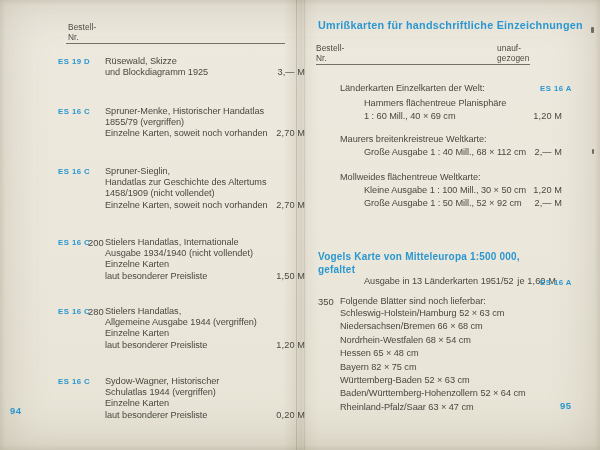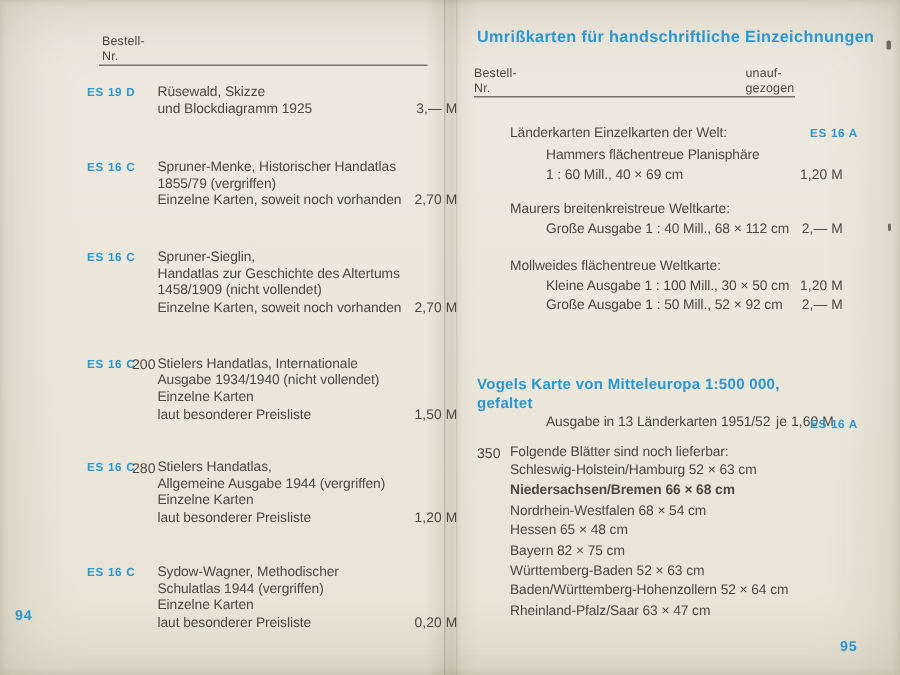--- a/index.html
+++ b/index.html
@@ -97,21 +97,21 @@
           <div class="lines">
             <div class="line"><span>Stielers Handatlas,</span></div>
             <div class="line"><span>Allgemeine Ausgabe 1944 (vergriffen)</span></div>
             <div class="line"><span>Einzelne Karten</span></div>
             <div class="line"><span>laut besonderer Preisliste</span><span class="price">1,20 M</span></div>
           </div>
         </div>
         <div class="entry" style="top: 376px;">
           <span class="code ecode">ES 16 C</span>
           <div class="lines">
-            <div class="line"><span>Sydow-Wagner, Methodischer</span></div>
+            <div class="line"><span>Sydow-Wagner, Historischer</span></div>
             <div class="line"><span>Schulatlas 1944 (vergriffen)</span></div>
             <div class="line"><span>Einzelne Karten</span></div>
             <div class="line"><span>laut besonderer Preisliste</span><span class="price">0,20 M</span></div>
           </div>
         </div>
       </div>
     <div class="pagenum" style="left:10px;top:405px;">94</div>
   </div>
 
   <div>
@@ -146,24 +146,24 @@
       <span>Ausgabe in 13 Länderkarten 1951/52</span>
       <span class="price">je 1,60 M</span>
     </div>
     <span class="code" style="left:540px;top:278px;">ES 16 A</span>
 
     <div class="rnum" style="top:296px;">350</div>
     <div class="rhead" style="top:296px;">Folgende Blätter sind noch lieferbar:</div>
 
     <div id="sheet-list">
         <div class="sheet" style="top: 308px;">Schleswig-Holstein/Hamburg 52 × 63 cm</div>
-        <div class="sheet" style="top: 321.4px; font-weight: bold;">Niedersachsen/Bremen 66 × 68 cm</div>
+        <div class="sheet" style="top: 321.4px;">Niedersachsen/Bremen 66 × 68 cm</div>
         <div class="sheet" style="top: 334.8px;">Nordrhein-Westfalen 68 × 54 cm</div>
         <div class="sheet" style="top: 348.2px;">Hessen 65 × 48 cm</div>
         <div class="sheet" style="top: 361.6px;">Bayern 82 × 75 cm</div>
         <div class="sheet" style="top: 375px;">Württemberg-Baden 52 × 63 cm</div>
         <div class="sheet" style="top: 388.4px;">Baden/Württemberg-Hohenzollern 52 × 64 cm</div>
         <div class="sheet" style="top: 401.8px;">Rheinland-Pfalz/Saar 63 × 47 cm</div>
       </div>
 
-    <div class="pagenum" style="left:560px;top:400px;margin-top:26px;">95</div>
+    <div class="pagenum" style="left:560px;top:400px;">95</div>
   </div>
 </div>
 
 </body></html>

